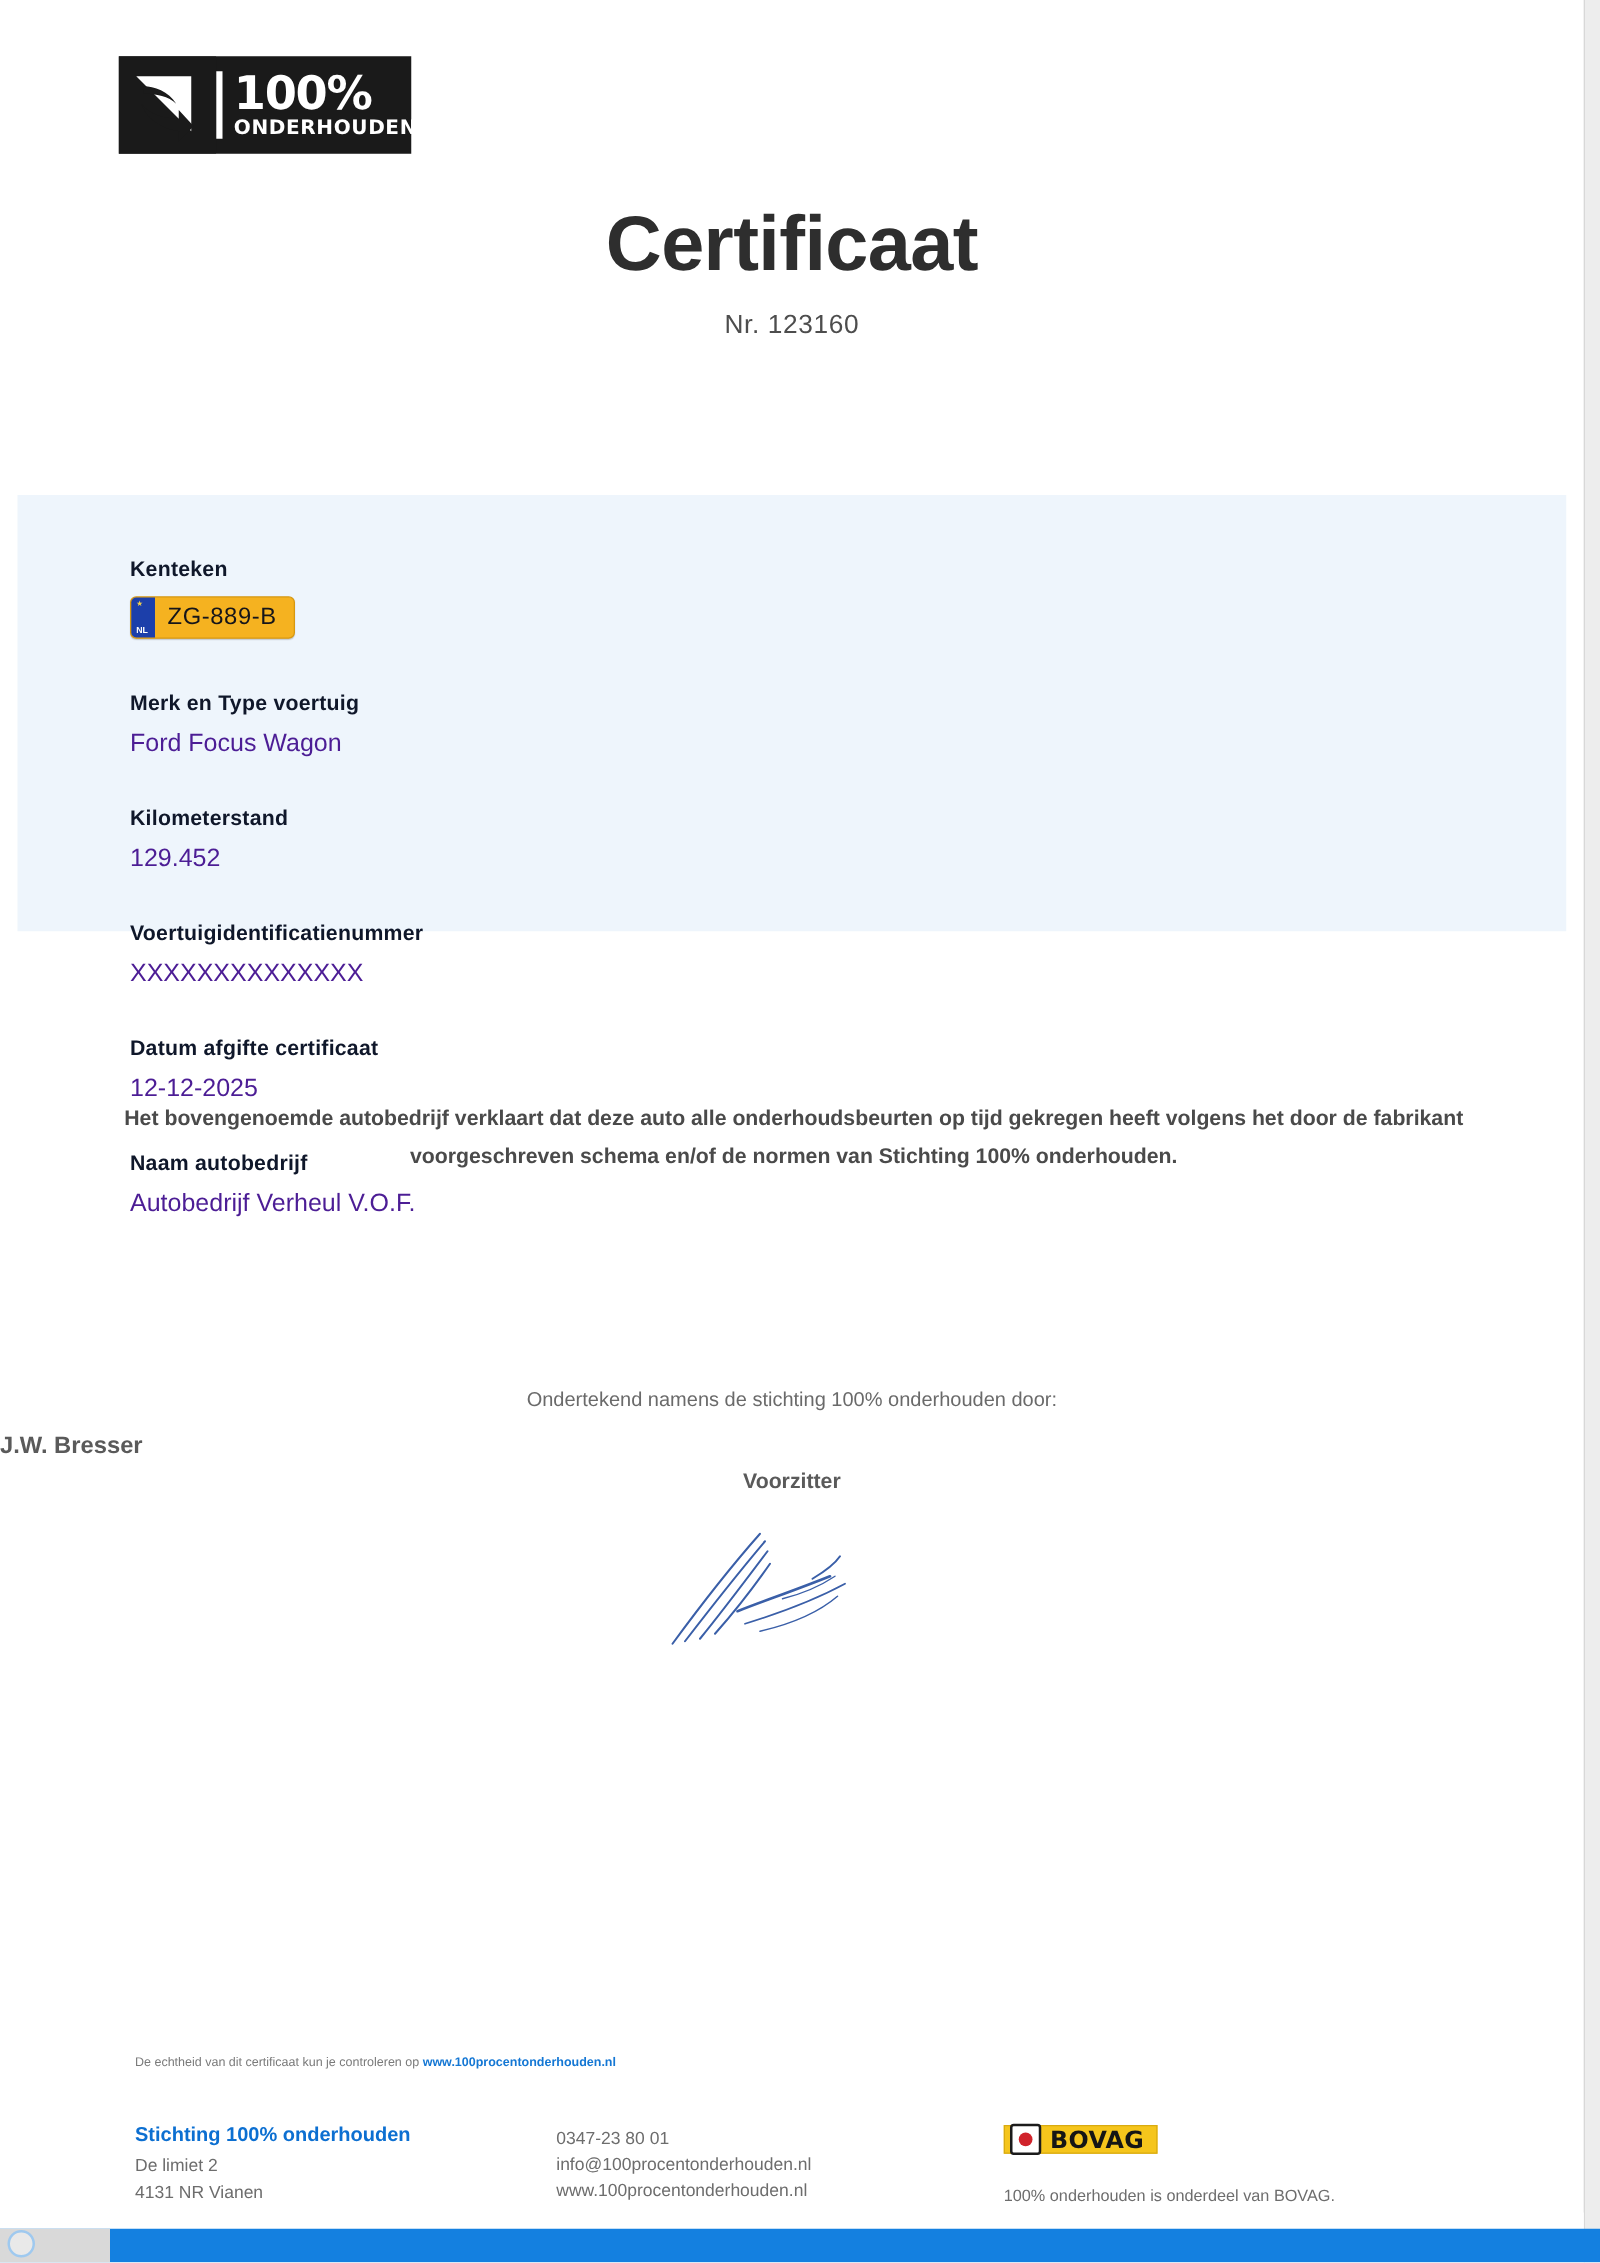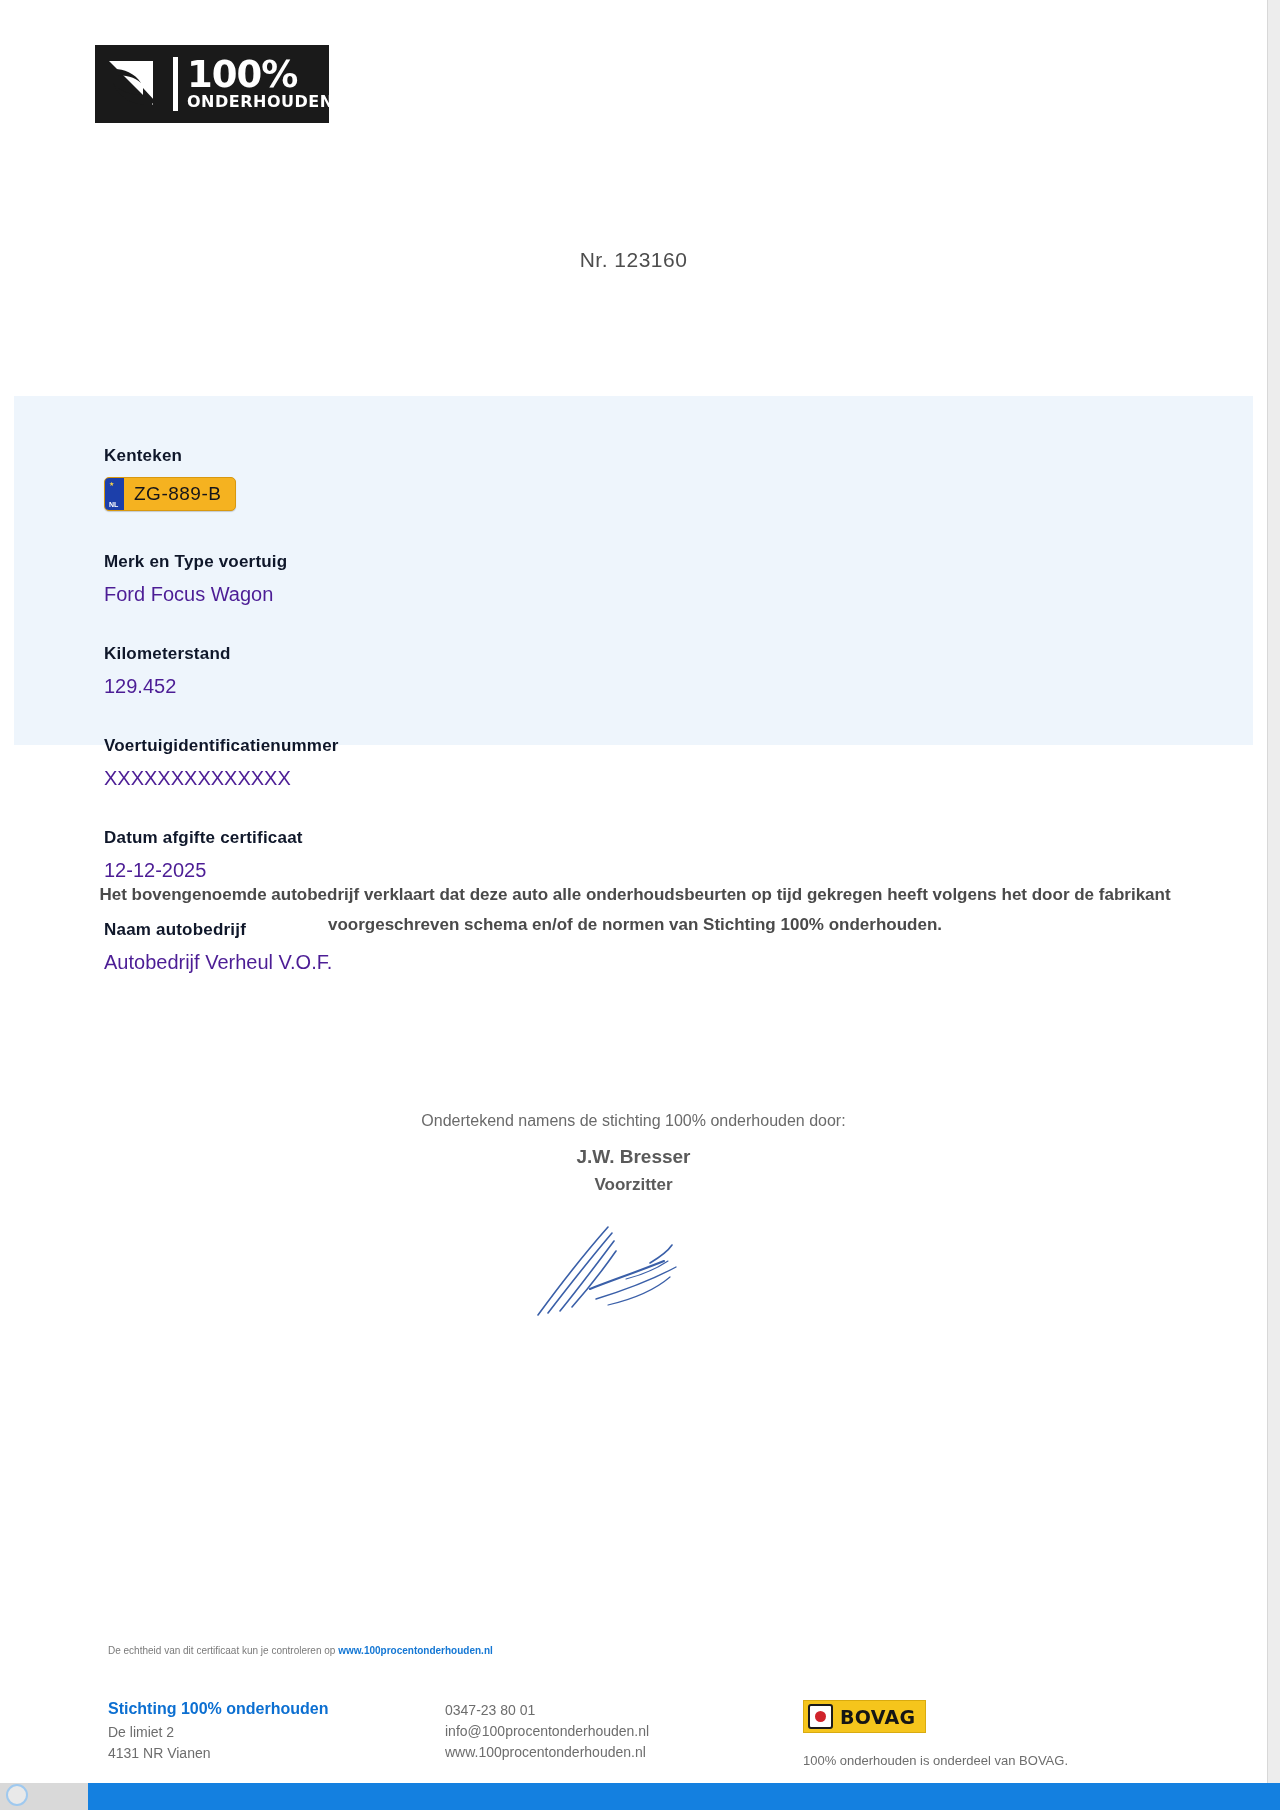--- a/index.html
+++ b/index.html
@@ -207,21 +207,21 @@
     width: 1267px;
     text-align: center;
     font-size: 16px;
     color: #6a6a6a;
   }
   .signer-name {
     position: absolute;
     left: 0;
     top: 1146px;
     width: 1267px;
-    text-align: center;
+    text-align: left;
     font-size: 19px;
     font-weight: bold;
     color: #5a5a5a;
   }
   .signer-role {
     position: absolute;
     left: 0;
     top: 1175px;
     width: 1267px;
     text-align: center;
@@ -271,21 +271,21 @@
   }
   .f-line {
     font-size: 14px;
     color: #6d6d6d;
     line-height: 21px;
   }
   .bovag {
     display: inline-flex;
     align-items: center;
     background: #f5c51c;
-    height: 33px;
+    height: 23px;
     padding: 0 10px 0 4px;
     border: 1px solid #d9ab10;
   }
   .bovag-mark {
     width: 25px;
     height: 25px;
     background: #ffffff;
     border: 2px solid #1b1b1b;
     border-radius: 3px;
     position: relative;
@@ -361,20 +361,21 @@
         <path d="M20 24 C28 24 40 28 46 38 C40 32 30 30 20 30 Z" fill="#1a1a1a"></path>
       </svg>
     </div>
     <div class="logo-sep"></div>
     <div class="logo-text">
       <div class="l1">100%</div>
       <div class="l2">ONDERHOUDEN</div>
     </div>
   </div>
 
+  <div class="doc-title">Certificaat</div>
   <div class="doc-number">Nr. 123160</div>
 
   <div class="info-panel">
     <div class="info-grid">
 
       <div class="info-col">
 
         <div class="info-block">
           <div class="info-label">Kenteken</div>
           <div class="plate">

